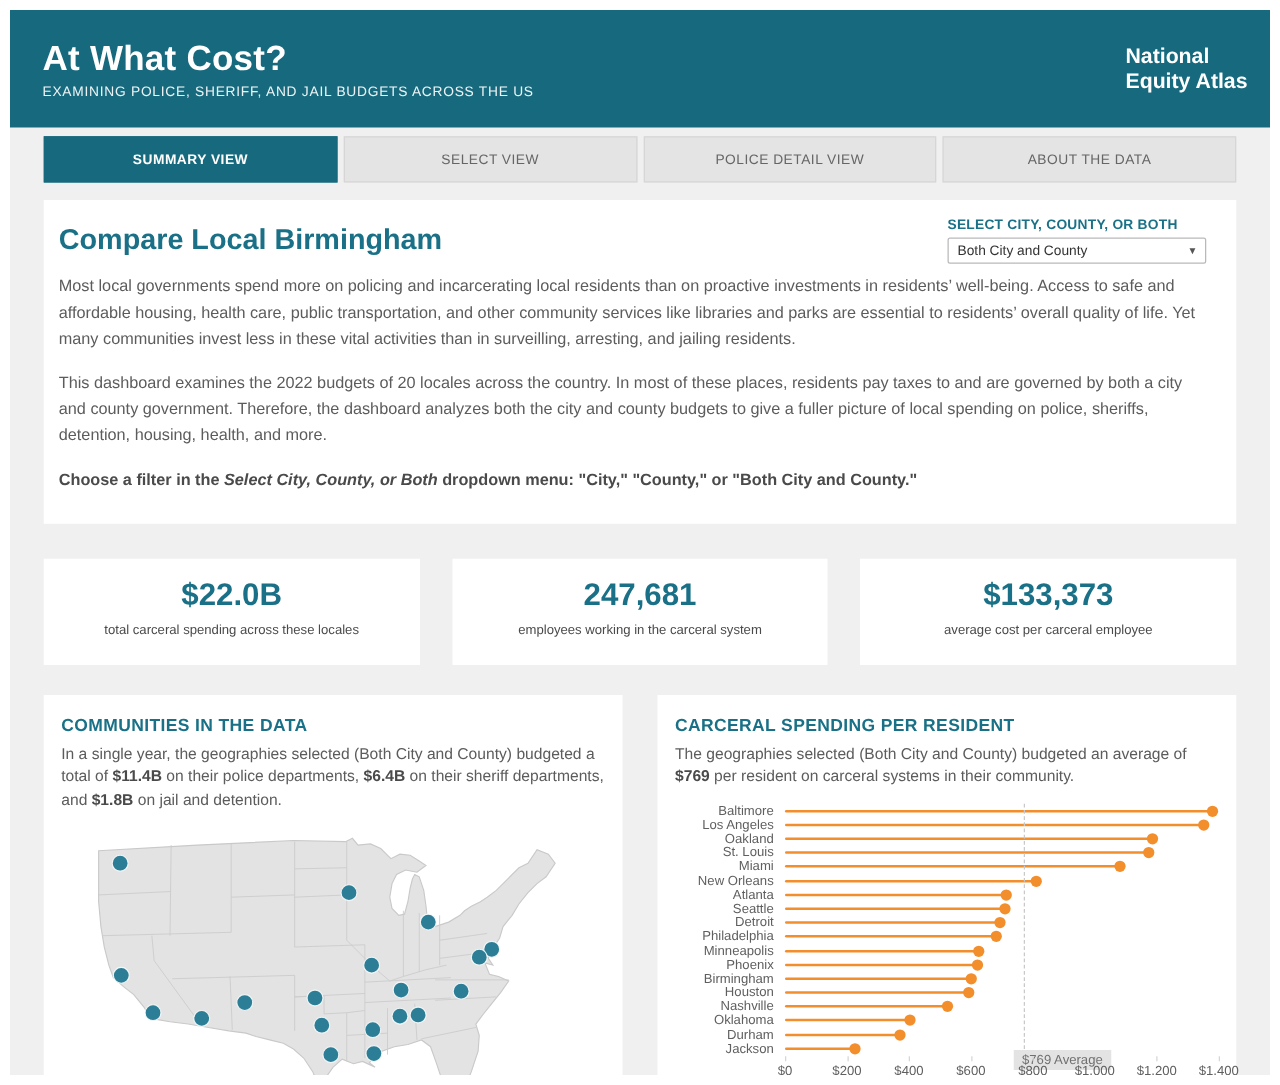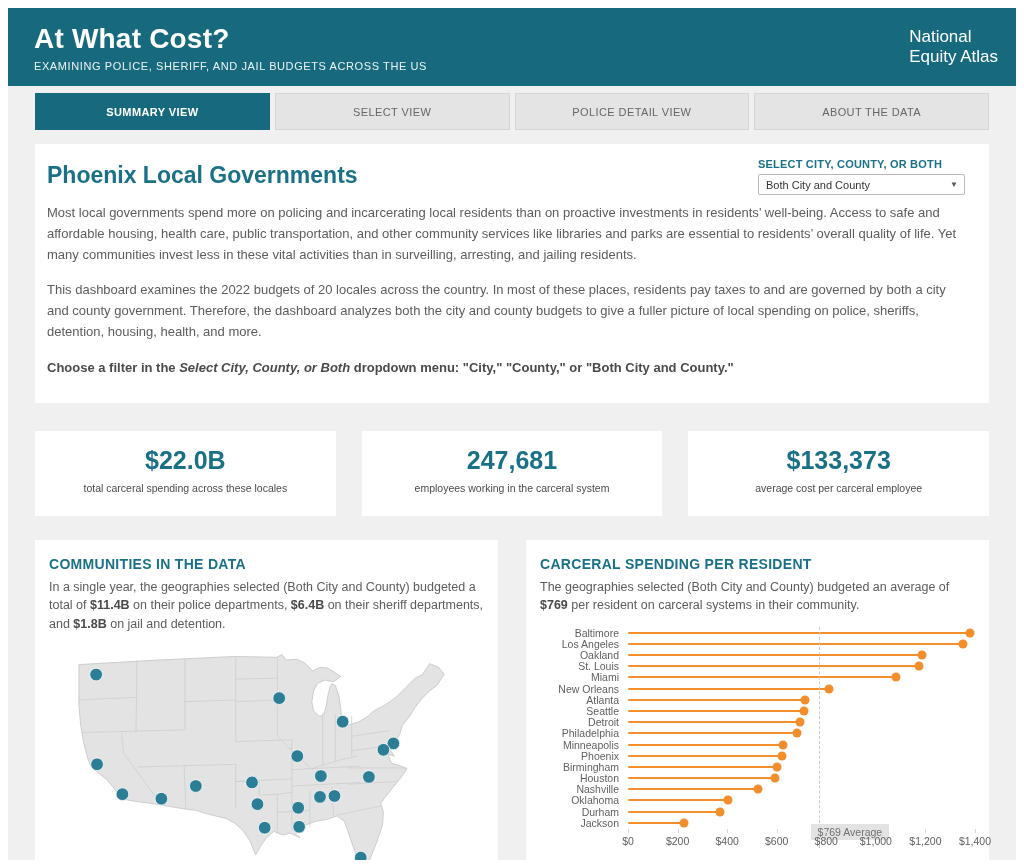--- a/index.html
+++ b/index.html
@@ -1,23 +1,23 @@
 <!DOCTYPE html>
 <html><head>
 <meta charset="utf-8">
 <style>
   * { margin:0; padding:0; box-sizing:border-box; }
   html,body { width:1024px; height:868px; background:#ffffff; font-family:"Liberation Sans", sans-serif; }
   .page { position:absolute; left:8px; top:8px; width:1008px; height:852px; background:#f0f0f0; overflow:hidden; }
 
   
-  .hdr { background:#176a7e; height:78px; display:flex; justify-content:space-between; align-items:center; padding:0 18px 0 26px; }
+  .hdr { background:#176a7e; height:94px; display:flex; justify-content:space-between; align-items:center; padding:0 18px 0 26px; }
   .hdr-title { color:#ffffff; font-size:28px; font-weight:bold; letter-spacing:.2px; }
   .hdr-sub { color:rgba(255,255,255,.92); font-size:11px; letter-spacing:.6px; margin-top:5px; }
-  .logo { color:#ffffff; font-size:17px; font-weight:normal; text-align:left; line-height:1.18; }
+  .logo { color:#ffffff; font-size:17px; font-weight:bold; text-align:left; line-height:1.18; }
 
   
   .tabs { display:flex; gap:5px; padding:7px 27px 0 27px; }
   .tab { flex:1; height:37px; display:flex; align-items:center; justify-content:center; font-size:11px; letter-spacing:.4px; color:#666; background:#e4e4e4; border:1px solid #d6d6d6; cursor:pointer; }
   .tab.active { background:#176a7e; border-color:#176a7e; color:#fff; font-weight:bold; }
 
   
   .intro { background:#fff; margin:14px 27px 0 27px; padding:18px 24px 20px 12px; position:relative; }
   .intro h2 { color:#1a7187; font-size:23px; font-weight:bold; margin-bottom:14px; }
   .filter { position:absolute; top:14px; right:24px; width:207px; }
@@ -78,21 +78,21 @@
   </div>
 
   <div class="tabs">
     <div class="tab active">SUMMARY VIEW</div>
     <div class="tab">SELECT VIEW</div>
     <div class="tab">POLICE DETAIL VIEW</div>
     <div class="tab">ABOUT THE DATA</div>
   </div>
 
   <div class="intro">
-    <h2>Phoenix Local Governments</h2>
+    <h2>Compare Local Birmingham</h2>
     <div class="filter">
       <span class="filter-label">SELECT CITY, COUNTY, OR BOTH</span>
       <div class="select">
         <span>Both City and County</span>
         <span class="caret">▼</span>
       </div>
     </div>
     <p>Most local governments spend more on policing and incarcerating local residents than on proactive investments in residents’ well-being. Access to safe and affordable housing, health care, public transportation, and other community services like libraries and parks are essential to residents’ overall quality of life. Yet many communities invest less in these vital activities than in surveilling, arresting, and jailing residents.</p>
     <p>This dashboard examines the 2022 budgets of 20 locales across the country. In most of these places, residents pay taxes to and are governed by both a city and county government. Therefore, the dashboard analyzes both the city and county budgets to give a fuller picture of local spending on police, sheriffs, detention, housing, health, and more.</p>
     <p class="strong"><span>Choose a filter in the </span><em>Select City, County, or Both</em><span> dropdown menu: "City," "County," or "Both City and County."</span></p>

